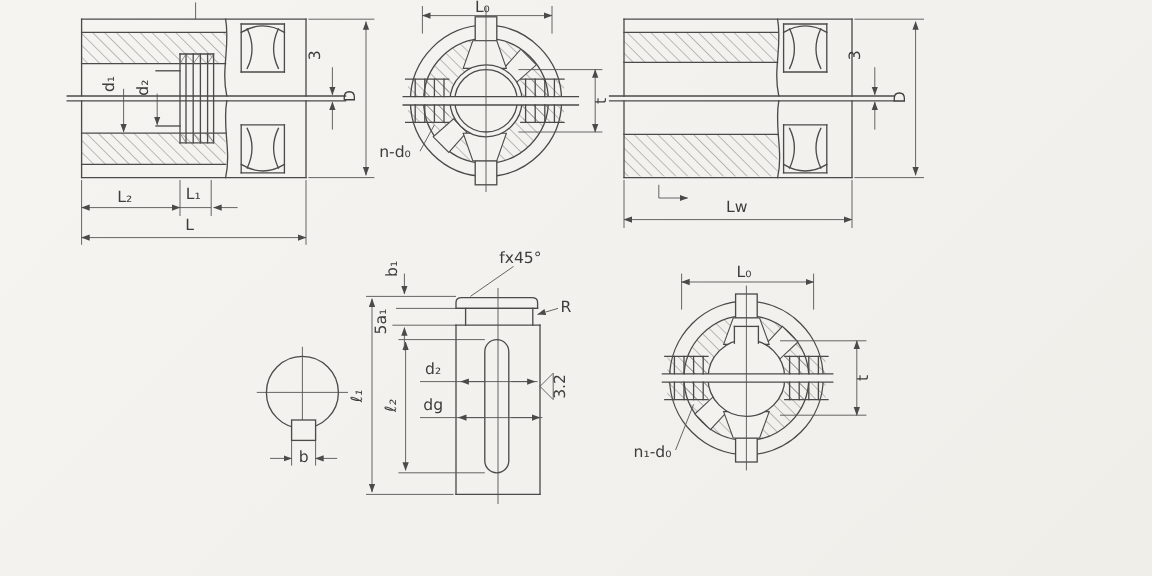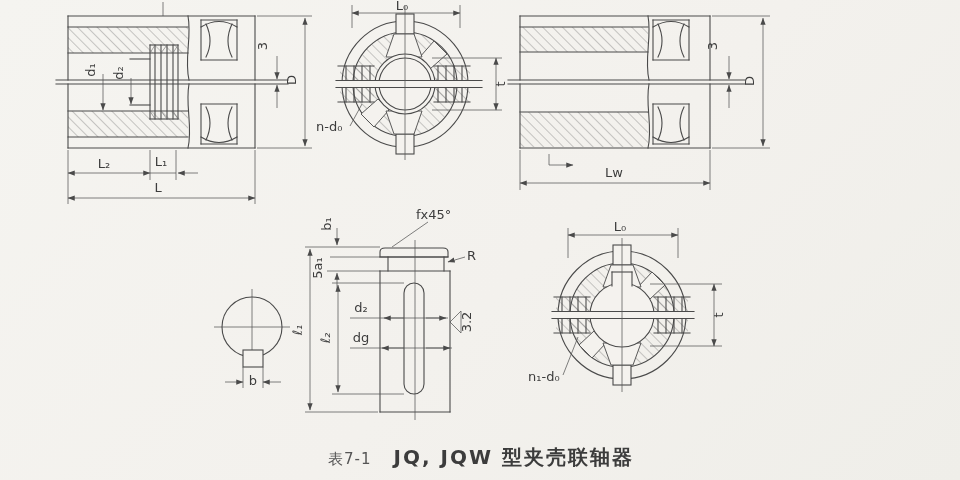--- a/index.html
+++ b/index.html
@@ -314,16 +314,13 @@
     <text text-anchor="middle" x="620" y="231">L₀</text>
     <line class="tn" x1="650" y1="284" x2="722" y2="284"></line>
         <line class="tn" x1="650" y1="346" x2="722" y2="346"></line>
     <line class="tn" x1="714" y1="284" x2="714" y2="346" marker-start="url(#ma)" marker-end="url(#ma)"></line>
     <text text-anchor="middle" transform="rotate(-90 723 315)" x="723" y="315">t</text>
     <line class="tn" x1="563" y1="375" x2="578" y2="337"></line>
     <text x="528" y="381">n₁-d₀</text>
   </g>
 </svg>
 
-  <div class="caption">
-    <span class="tno">表7-1</span><span class="ttl">JQ, JQW 型夹壳联轴器</span>
-  </div>
 </div>
 
 </body></html>

